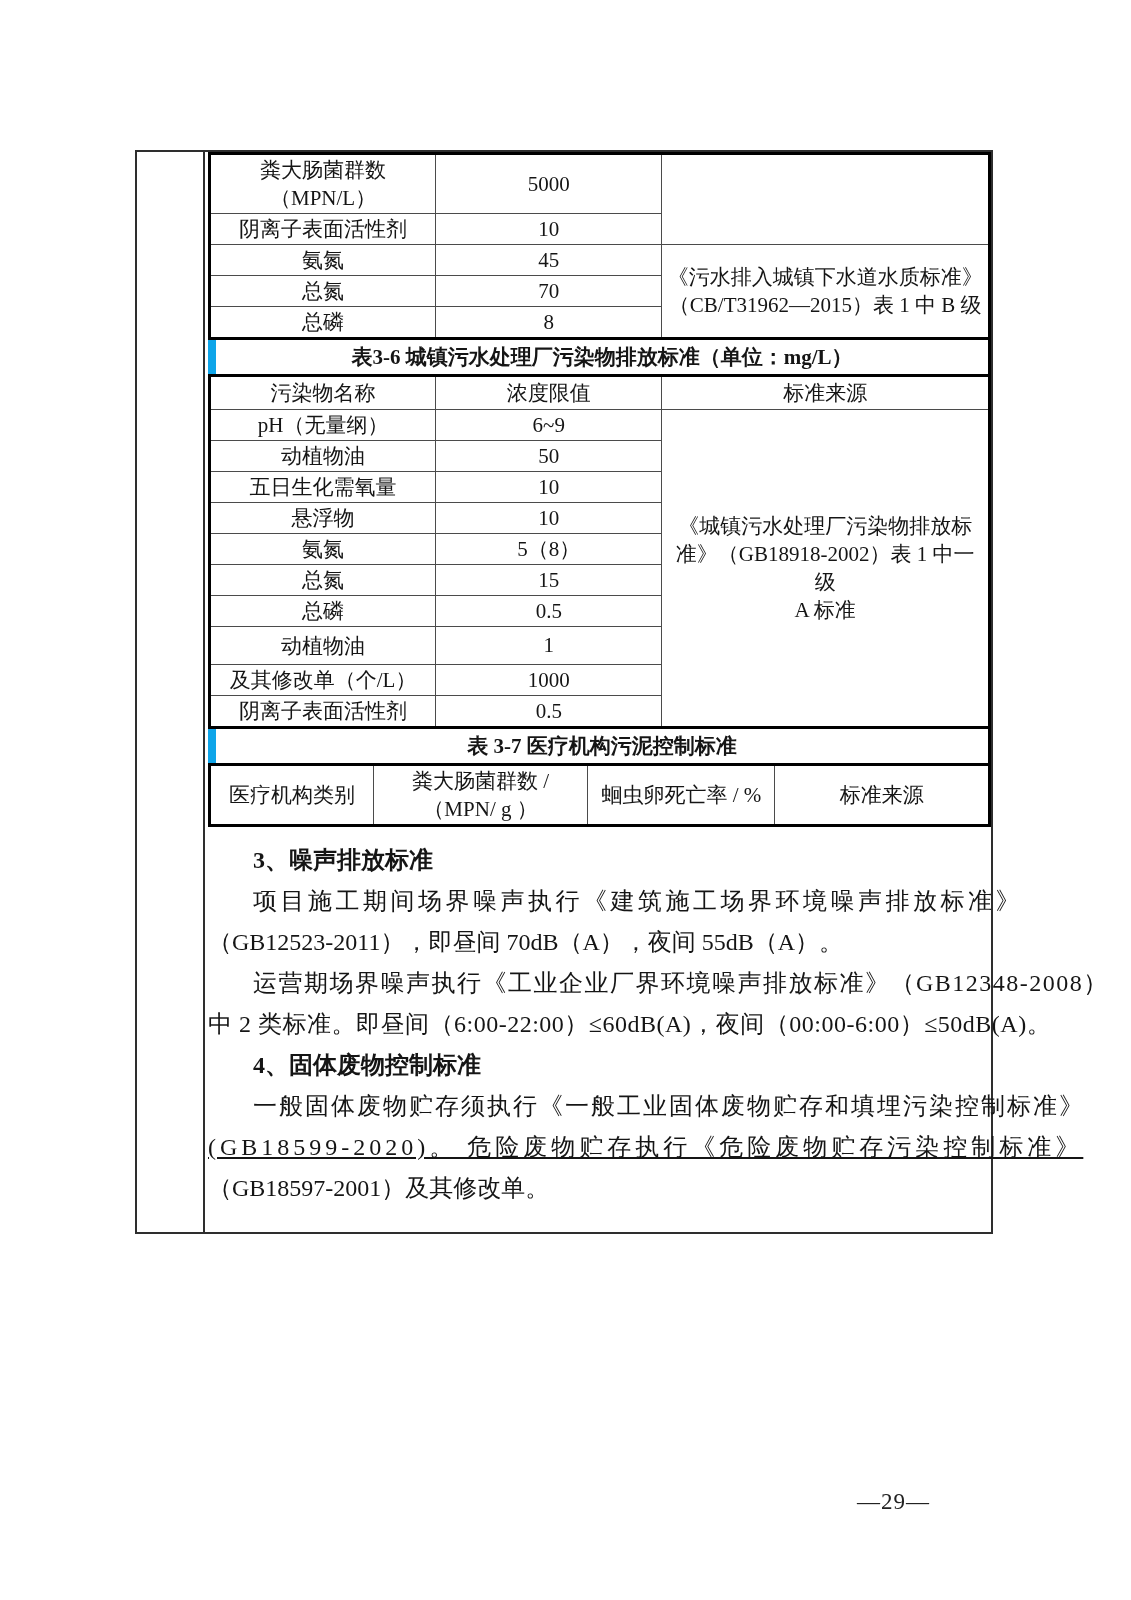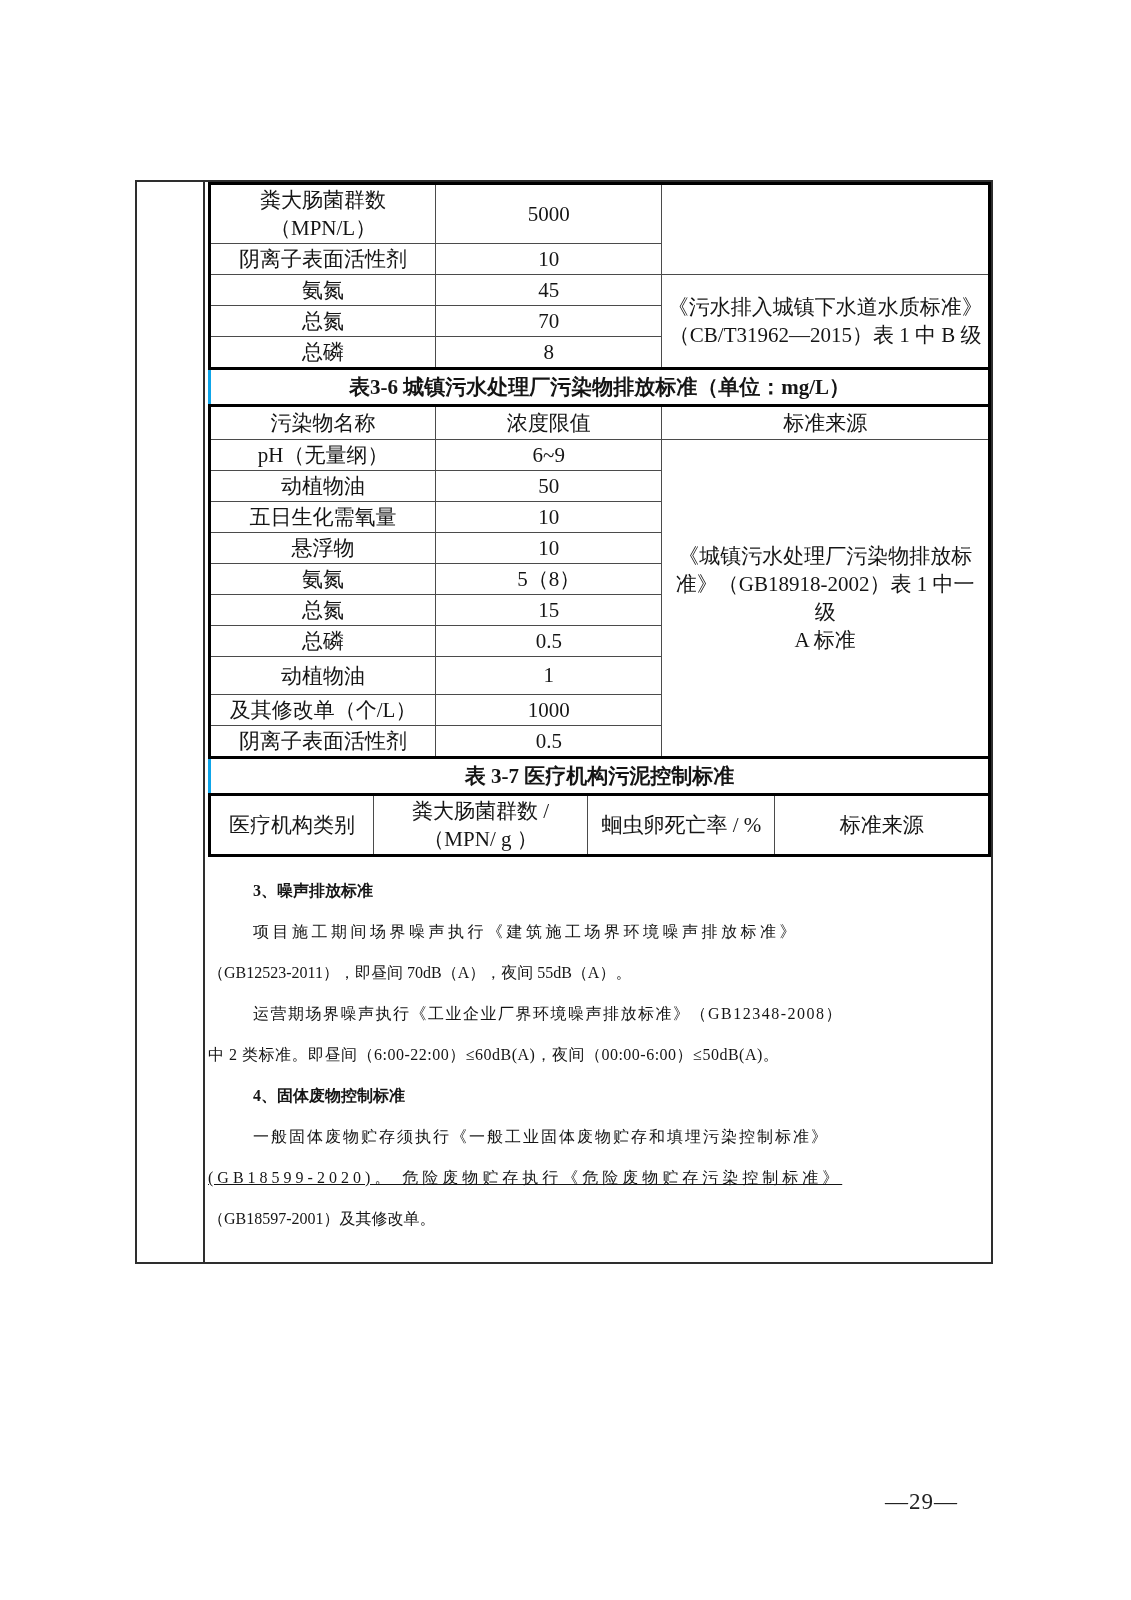--- a/index.html
+++ b/index.html
@@ -2,61 +2,61 @@
 <html><head>
 <meta charset="utf-8">
 <style>
   html,body { margin:0; padding:0; background:#ffffff; }
   .canvas {
     position:relative; width:1131px; height:1600px; background:#ffffff;
     font-family:"Liberation Serif","DejaVu Serif",serif; color:#151515;
     overflow:hidden;
   }
   .page-box {
-    position:absolute; left:135px; top:180px; width:858px; height:1084px;
+    position:absolute; left:135px; top:150px; width:858px; height:1084px;
     border:2px solid #2e2e2e; box-sizing:border-box;
   }
   .left-col {
     position:absolute; left:0; top:0; bottom:0; width:66px;
     border-right:2px solid #2e2e2e;
   }
   .content { position:absolute; left:71px; top:0; right:0; bottom:0; }
 
   table { border-collapse:collapse; width:100%; table-layout:fixed; }
   .t { border:3px solid #000; }
   .t td {
     border:1px solid #4b4b4b; text-align:center; vertical-align:middle;
     font-size:21px; padding:1px 4px; box-sizing:border-box; overflow:hidden;
   }
   .ml { white-space:pre-line; }
   .t-title {
     height:34px; line-height:34px; text-align:center; font-weight:bold;
-    font-size:21px; border-left:3px solid #0ea5e9; border-right:3px solid #000;
+    font-size:21px; border-left:8px solid #0ea5e9; border-right:3px solid #000;
     box-sizing:border-box;
   }
   .t-top tr { height:31px; }
   .t-top tr.tall { height:54px; }
   .t36 tr { height:31px; }
   .t36 tr.hdr { height:34px; }
   .t36 tr.r-oil { height:38px; }
   .t37 tr.hdr { height:58px; }
   .t37 tr.data { height:84px; }
 
-  .text-section { padding:13px 2px 0 0; font-size:16px; line-height:41px; }
+  .text-section { padding:13px 2px 0 0; font-size:24px; line-height:41px; }
   .line { white-space:nowrap; }
   .ind { padding-left:45px; }
   .bold { font-weight:bold; }
   .ls05 { letter-spacing:0.5px; }
   .ls1 { letter-spacing:1.5px; }
   .ls2 { letter-spacing:2px; }
   .ls3 { letter-spacing:3.5px; }
   .ls4 { letter-spacing:4px;text-decoration:underline; }
 
   .page-num {
-    position:absolute; left:885px; top:1489px; font-size:23px;
+    position:absolute; left:857px; top:1489px; font-size:23px;
     letter-spacing:1px; color:#222;
   }
 </style>
 </head>
 <body>
 
 <div class="canvas">
 
   <div class="page-box">
     <div class="left-col"></div>

